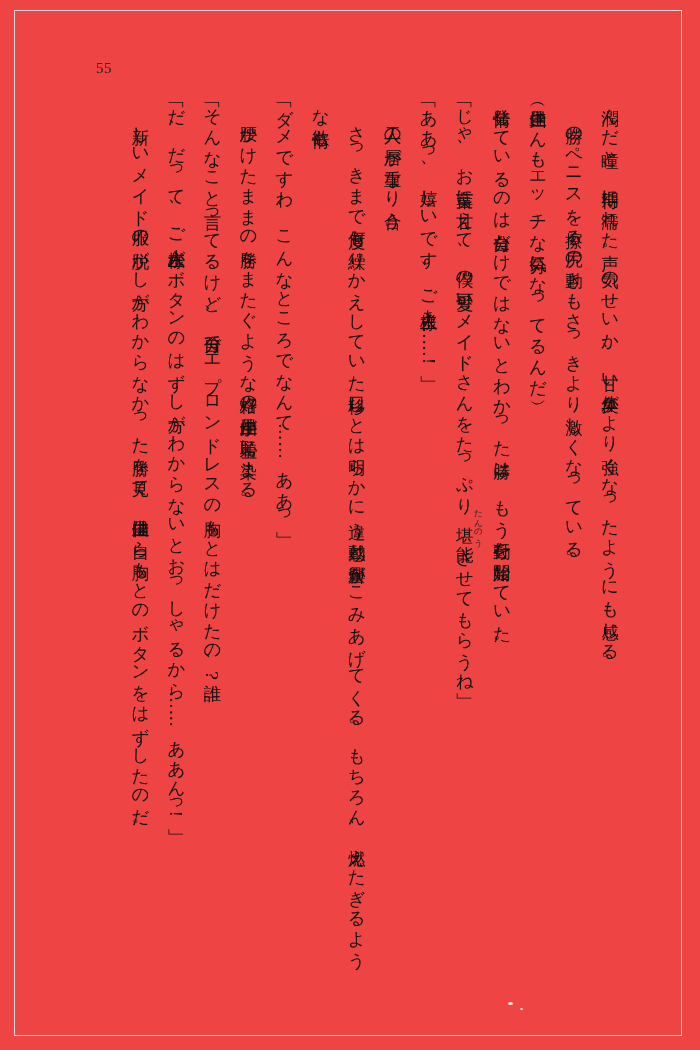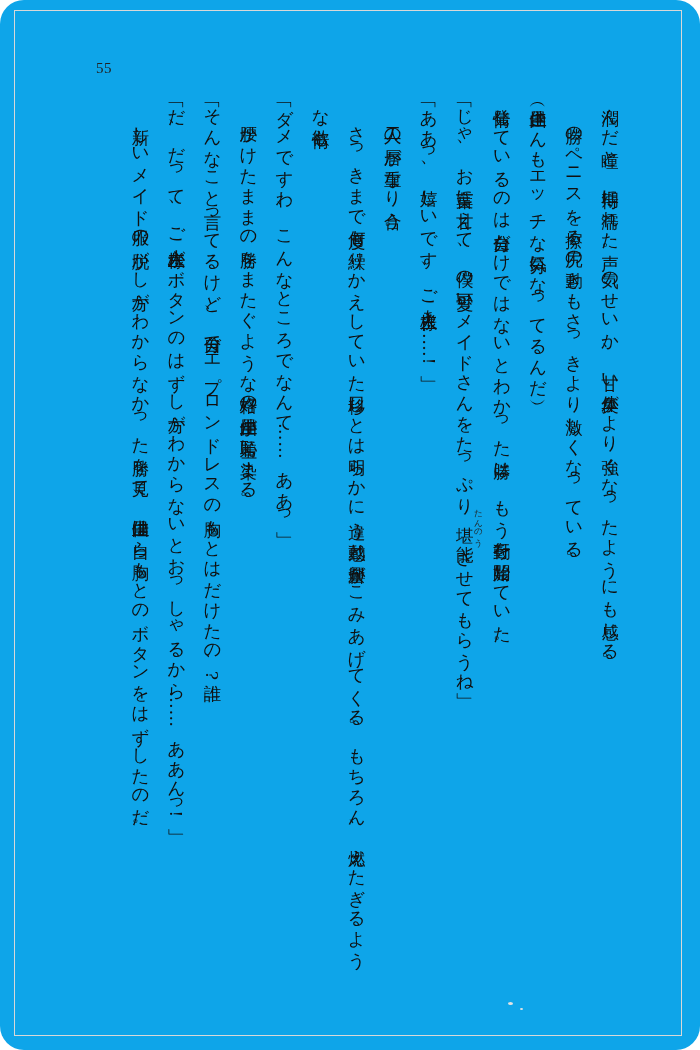--- a/index.html
+++ b/index.html
@@ -12,22 +12,21 @@
     background: #ffffff;
     font-family: "Liberation Serif", "DejaVu Serif", serif;
     color: #1a1a1a;
     overflow: hidden;
   }
   #page {
     position: relative;
     width: 700px;
     height: 1050px;
     box-sizing: border-box;
-    background: #0ea5e9;
-    border-radius: 24px;
+    background: #ef4444;
   }
   
   #page-frame {
     position: absolute;
     left: 14px;
     top: 10px;
     width: 668px;
     height: 1026px;
     border: 1px solid #d8d8d8;
     box-sizing: border-box;

